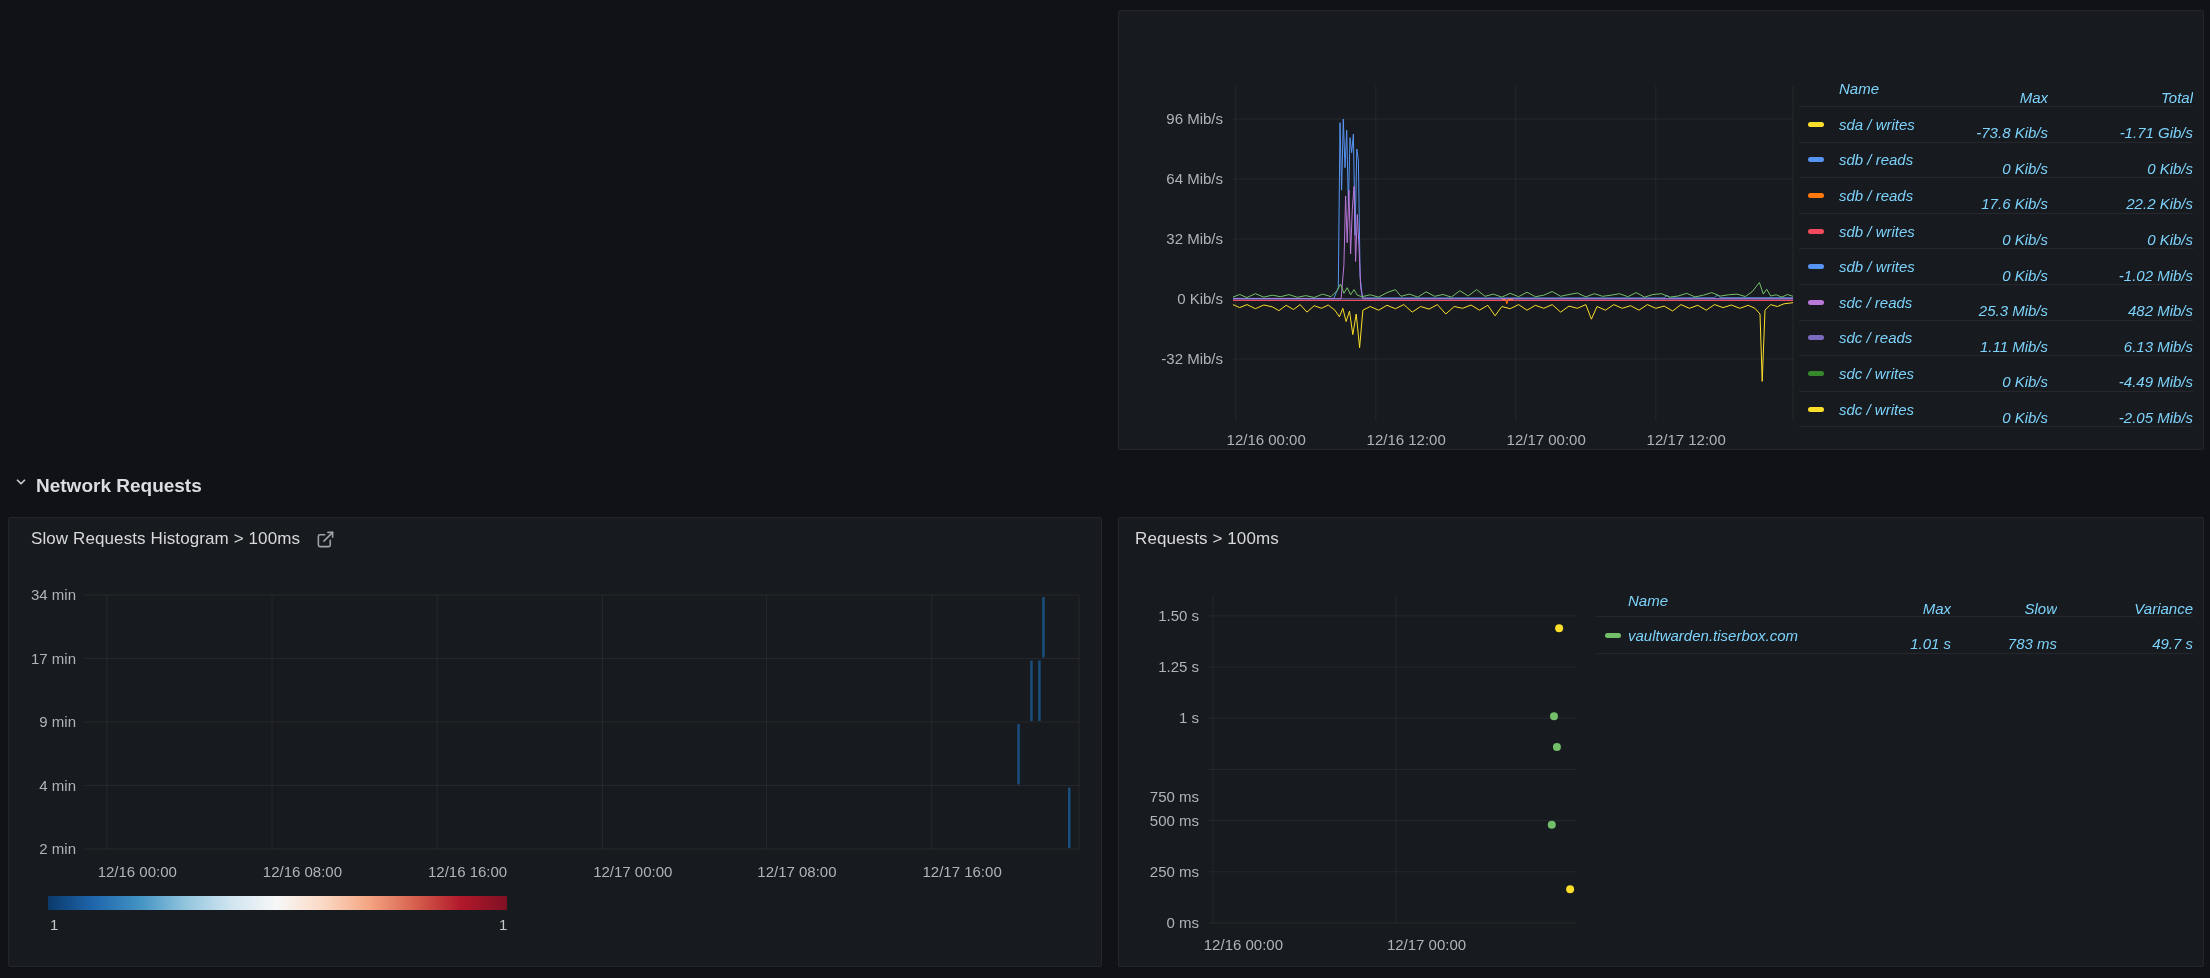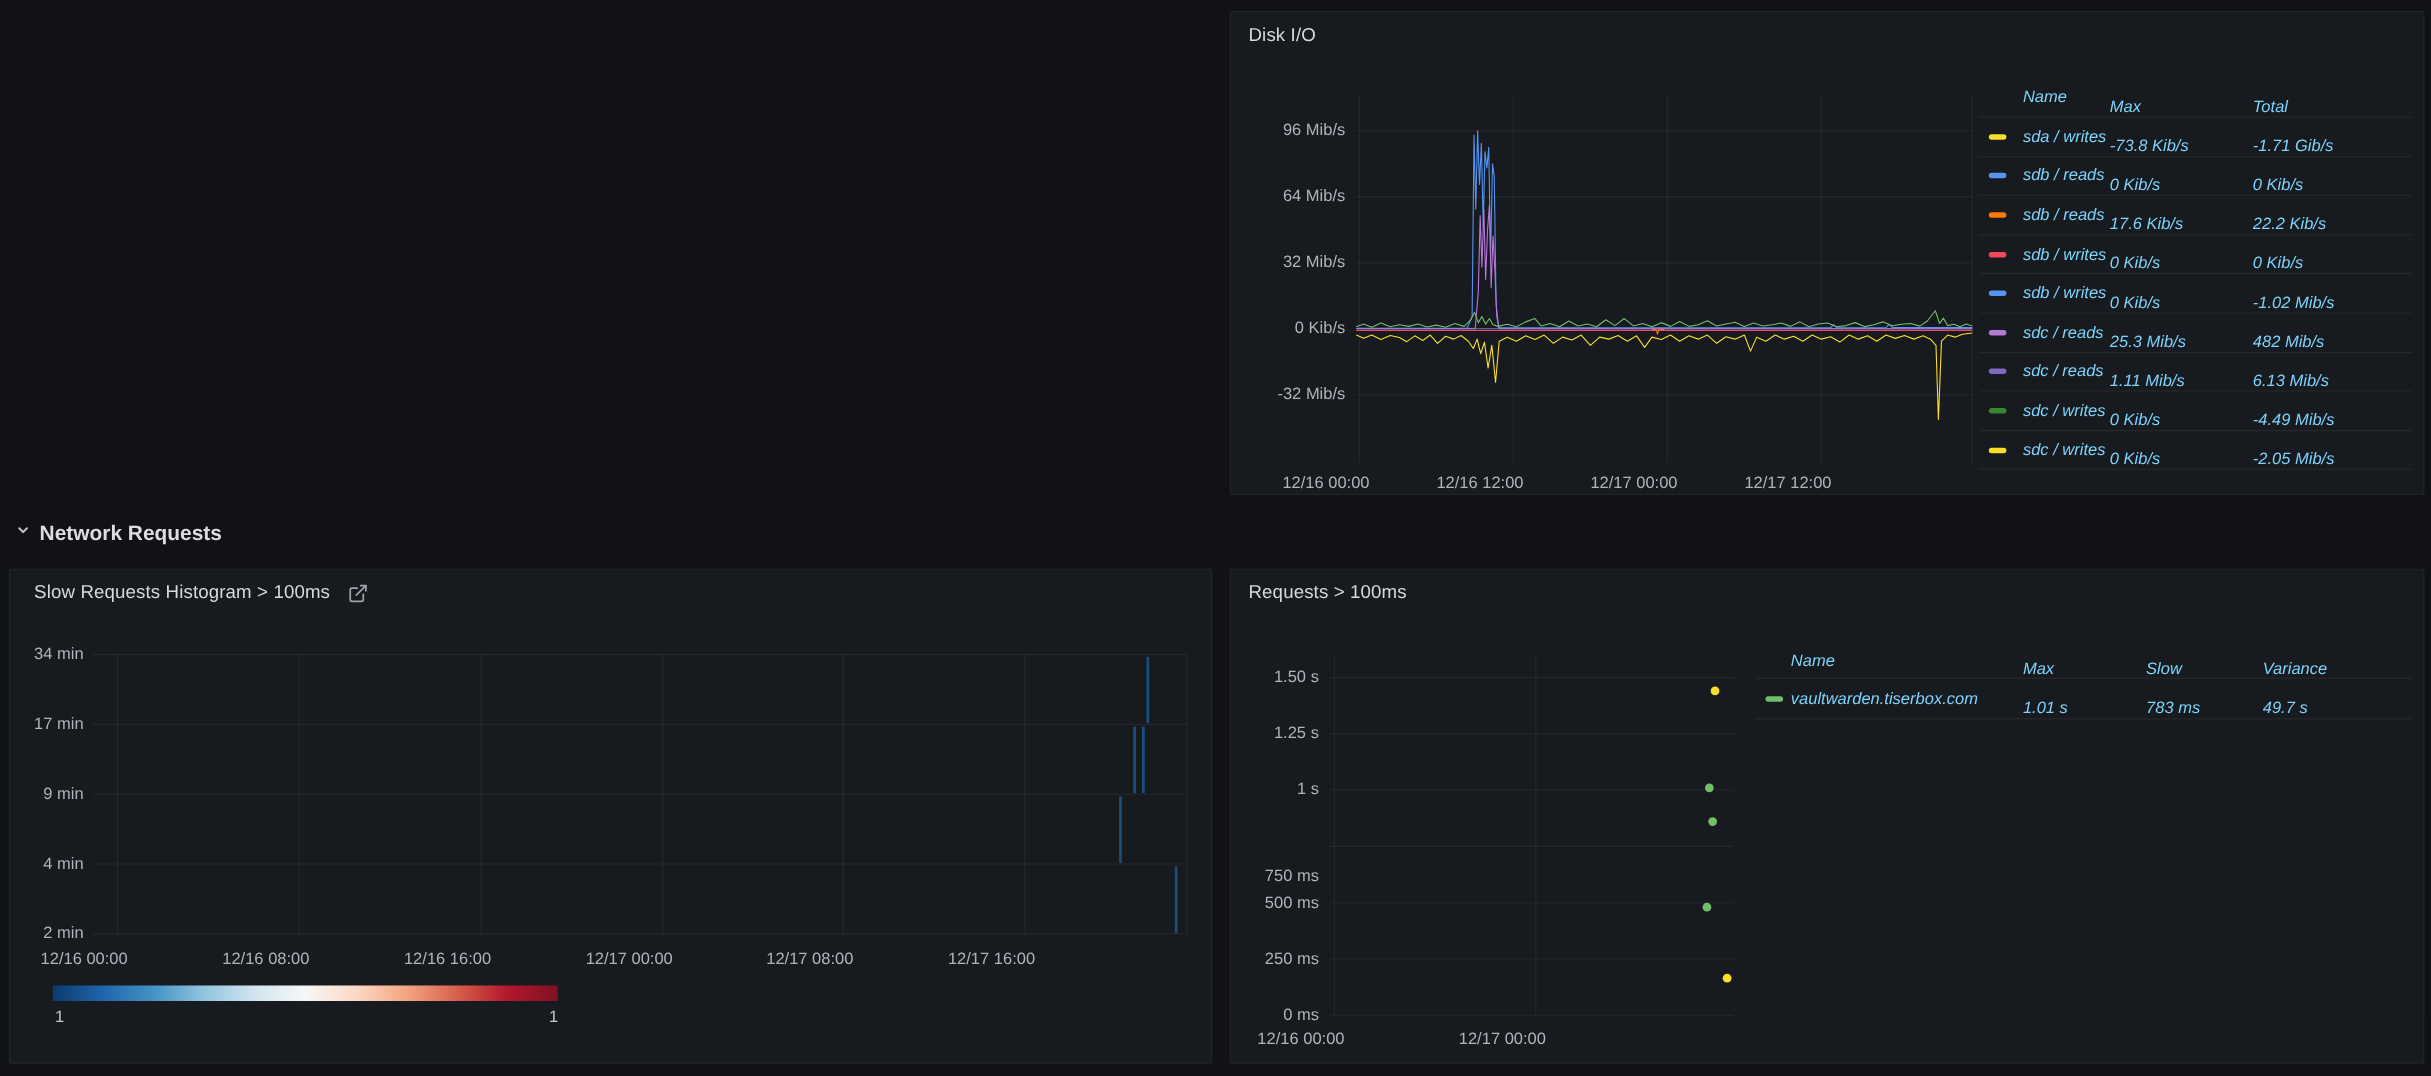--- a/index.html
+++ b/index.html
@@ -6,42 +6,39 @@
   #root{position:relative;width:2210px;height:978px;background:#111217;overflow:hidden;}
   .panel{position:absolute;background:#171a1e;border:1px solid #23252b;border-radius:2px;overflow:hidden;}
   .panel-title-row{position:absolute;left:0;top:0;right:0;height:42px;display:flex;align-items:center;padding-left:16px;}
   .panel-title{font-size:17px;font-weight:500;color:#d8d9da;letter-spacing:.1px;}
   .ext-icon{margin-left:16px;color:#9fa3aa;display:flex;align-items:center;}
   .section-header{position:absolute;display:flex;align-items:flex-start;cursor:pointer;}
   .section-title{font-size:19px;font-weight:700;color:#dcdde0;margin-left:8px;}
   .chev{color:#c7c8cc;display:flex;align-items:center;}
   .tick{position:absolute;font-size:15px;color:#b0b4ba;line-height:18px;}
   .ytick{text-align:right;}
-  .xtick{text-align:left;width:140px;}
+  .xtick{text-align:right;width:140px;}
   .legend{position:absolute;}
   .lgrid{display:grid;align-items:center;}
   .lheader{color:#6e9fff;font-weight:500;font-size:15px;}
   .lcell{font-size:15px;color:#7dd3fc;white-space:nowrap;overflow:hidden;font-style:italic;}
   .lrow{border-top:1px solid rgba(204,204,220,0.08);}
   .lrow:last-child{border-bottom:1px solid rgba(204,204,220,0.08);}
-  .num{margin-top:17px;}
+  .num{text-align:right;margin-top:17px;}
   .swatch{width:16px;height:5px;border-radius:3px;margin-left:9px;}
   .colorbar{position:absolute;height:14px;border-radius:1px;
     background:linear-gradient(to right,#0b3a6b,#1f66ad,#4393c3,#92c5de,#d1e5f0,#f7f7f7,#fbd9c4,#f4a582,#d6604d,#b2182b,#7f1123);}
   .cb-label{position:absolute;font-size:15px;color:#c7c8cc;}
 </style>
 </head>
 <body>
 
 <div id="root">
 
   <div class="panel" id="panel-disk" style="left:1118px;top:10px;width:1084px;height:438px;">
-    <div class="panel-title-row">
-      <span class="panel-title">Disk I/O</span>
-    </div>
     <div class="legend" id="legend-disk" style="left:680px;top:60px;width:394px;bottom:0;">
         <div class="lgrid" style="grid-template-columns: 40px 1fr 130px 145px; height: 35px;">
           <div></div>
           <div class="lcell lheader">Name</div>
           <div class="lcell lheader num">Max</div>
           <div class="lcell lheader num">Total</div>
         </div>
         <div class="lgrid lrow" style="grid-template-columns: 40px 1fr 130px 145px; height: 34.6px;">
           <div>
             <div class="swatch" style="background: rgb(250, 222, 42);"></div>

